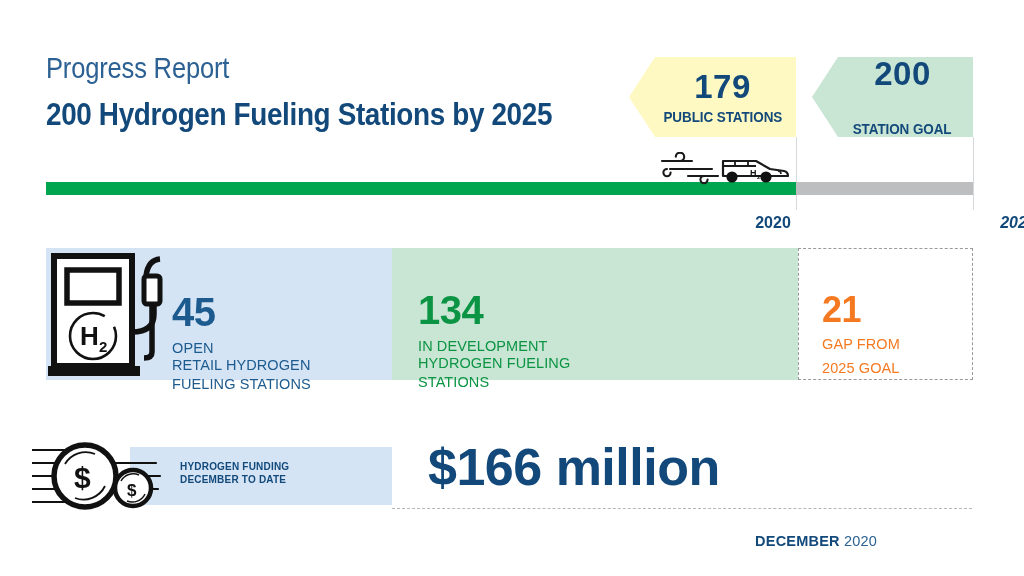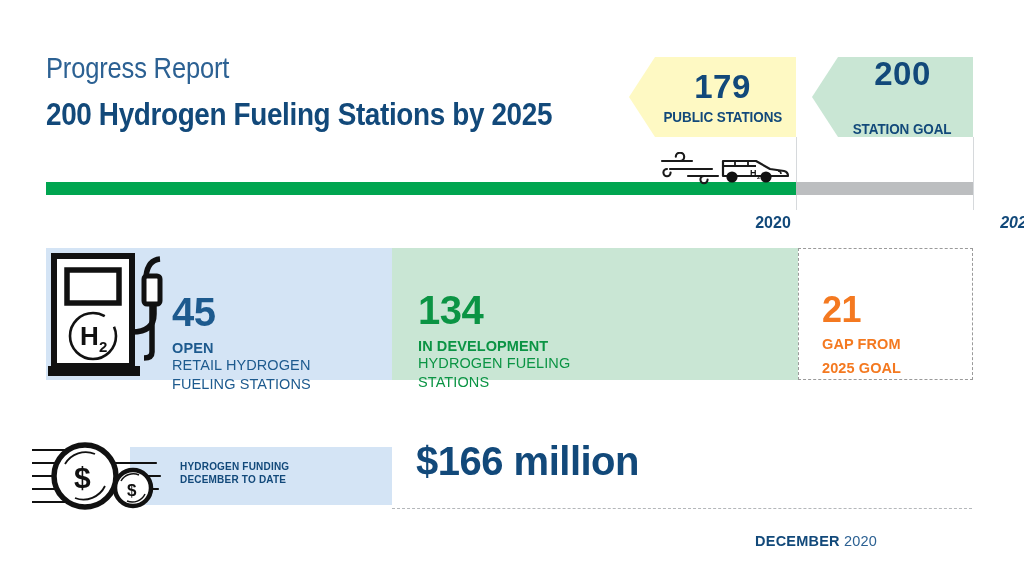--- a/index.html
+++ b/index.html
@@ -50,40 +50,40 @@
   .tl-year-2020{left:773px;transform:translateX(-50%);}
   .tl-year-2025{left:1018px;transform:translateX(-50%);font-style:italic;}
   .car-wrap{position:absolute;left:660px;top:152px;width:130px;height:34px;}
 
   
   .panel{position:absolute;top:248px;height:132px;box-sizing:border-box;}
   .panel-blue{left:46px;width:346px;background:#d4e4f5;}
   .panel-green{left:392px;width:406px;background:#c9e6d4;}
   .panel-gap{left:798px;width:175px;background:#ffffff;border:1.6px dashed #9a9a9a;}
   .stat-num{font-size:40px;font-weight:bold;line-height:1;letter-spacing:-0.5px;margin-top:27px;}
-  .stat-head{font-size:14.5px;font-weight:bold;letter-spacing:0.1px;margin-top:8px;}
+  .stat-head{font-size:14.5px;font-weight:normal;letter-spacing:0.1px;margin-top:8px;}
   .stat-body{font-size:14.5px;letter-spacing:0.1px;line-height:1.28;}
   .stat-blue .stat-num,.stat-blue .stat-head,.stat-blue .stat-body{color:#1d5a8e;}
   .stat-green .stat-num,.stat-green .stat-head,.stat-green .stat-body{color:#0b9444;}
   .stat-orange .stat-num,.stat-orange .stat-head,.stat-orange .stat-body{color:#f47920;}
   .stat-45{position:absolute;left:172px;top:265px;}
   .stat-134{position:absolute;left:418px;top:263px;}
   .stat-21{position:absolute;left:822px;top:265px;}
   .stat-21 .stat-num{font-size:36px;}
   .pump-wrap{position:absolute;left:46px;top:248px;width:120px;height:132px;}
 
   
   .fund-band{position:absolute;left:130px;top:447px;width:262px;height:58px;background:#d4e4f5;}
   .fund-lbl{
     position:absolute;left:180px;top:460px;
     font-size:10px;font-weight:bold;color:#12497a;line-height:1.33;letter-spacing:0.2px;
   }
   .fund-amt{
-    position:absolute;left:416px;top:441px;
-    font-size:40px;font-weight:bold;color:#12497a;letter-spacing:-0.5px;line-height:1;
+    position:absolute;left:428px;top:441px;
+    font-size:52px;font-weight:bold;color:#12497a;letter-spacing:-0.5px;line-height:1;
   }
   .fund-dash{position:absolute;left:392px;top:508px;width:580px;border-top:1.6px dashed #b4b7ba;}
   .coins-wrap{position:absolute;left:32px;top:436px;width:134px;height:78px;}
 
   
   .footer{position:absolute;right:51px;top:533px;font-size:14.5px;color:#2c6193;letter-spacing:0.2px;}
   .footer b{color:#12497a;font-weight:bold;}
   .footer span.yr{font-weight:normal;}
 </style>
 </head>

